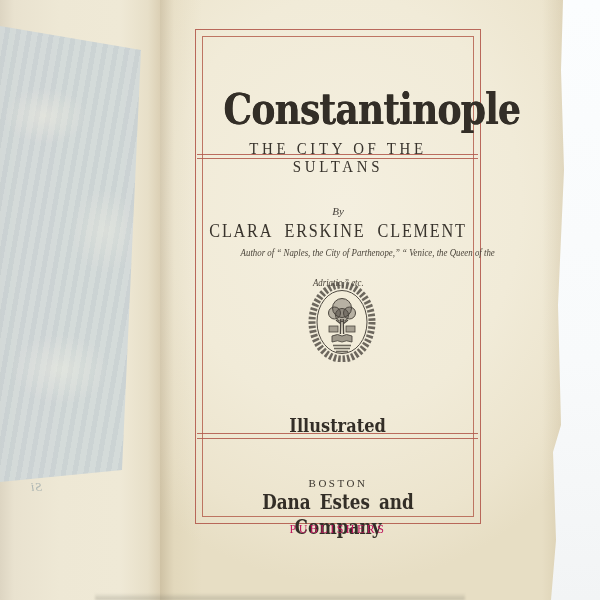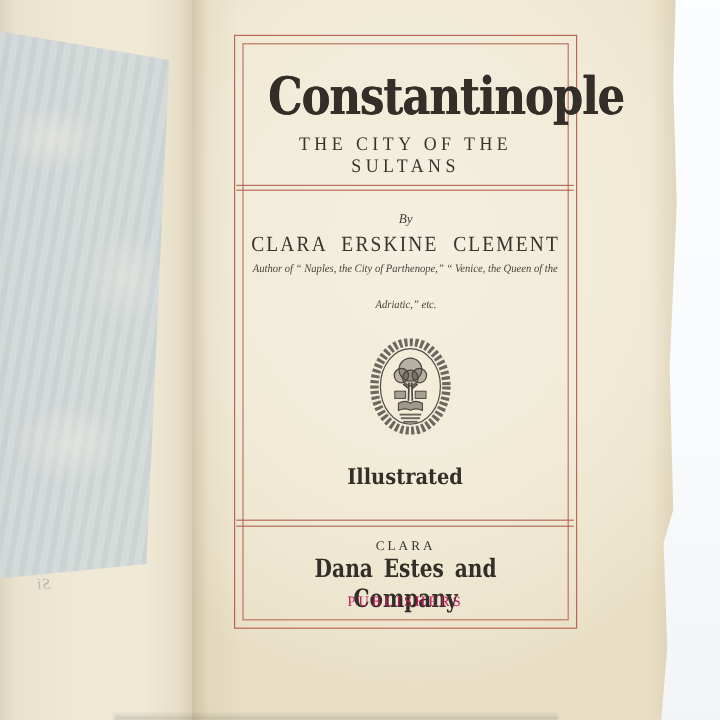--- a/index.html
+++ b/index.html
@@ -61,32 +61,32 @@
     background:linear-gradient(90deg,transparent,rgba(175,155,115,.22) 70%,rgba(150,130,95,.30));
   }
 
   
   .rule{background:#b25a4c;opacity:.88;}
   .frame-outer{left:195px;top:29px;width:284px;height:493px;border:1px solid #b25a4c;opacity:.9;}
   .frame-inner{left:202px;top:36px;width:270px;height:479px;border:1px solid #b5604f;opacity:.85;}
   .rule-h{left:197px;width:281px;height:1px;}
 
   
-  .centered{left:195px;width:286px;text-align:center;color:#332e27;}
+  .centered{left:195px;width:286px;text-align:center;color:#332e27;margin-top:28px;}
   .book-title{top:56px;font-size:43px;font-weight:bold;font-family:"DejaVu Serif",serif;}
   .book-title span{display:inline-block;transform:scaleX(.84);letter-spacing:-1px;
     text-shadow:.4px 0 0 #332e27;}
   .subtitle{top:112px;font-size:16px;font-family:Liberation Serif, serif;}
   .subtitle span{display:inline-block;letter-spacing:4px;transform:scaleX(.93);color:#38332c;}
   .byline-prefix{top:177px;font-size:11px;font-style:italic;color:#45403a;}
   .author-name{top:193px;font-size:18px;}
   .author-name span{display:inline-block;letter-spacing:2px;word-spacing:7px;transform:scaleX(.9);color:#38332c;}
   .credit{font-style:italic;font-size:9.5px;color:#4a443a;}
   .credit span{display:inline-block;transform:scaleX(.93);}
-  .credit-1{top:220px;}
+  .credit-1{top:220px;padding-left:30px;}
   .credit-2{top:250px;}
   .illustrated{top:387px;font-size:18px;font-weight:bold;font-family:"DejaVu Serif",serif;}
   .illustrated span{display:inline-block;transform:scaleX(.9);}
   .imprint-city{top:449px;font-size:11px;letter-spacing:2.5px;color:#3a352e;}
   .imprint-pub{top:461px;font-size:21px;font-weight:bold;font-family:"DejaVu Serif",serif;}
   .imprint-pub span{display:inline-block;transform:scaleX(.8);letter-spacing:0;word-spacing:4px;}
   .imprint-role{top:494px;font-size:12px;letter-spacing:2.5px;color:#be185d;}
 
   
   .emblem{left:306px;top:282px;width:72px;height:80px;}
@@ -147,19 +147,19 @@
   <g stroke="#4b463e" stroke-width="1.6" opacity="0.8">
     <line x1="27" y1="63.5" x2="45" y2="63.5"></line>
     <line x1="28" y1="66.5" x2="44" y2="66.5"></line>
     <line x1="30" y1="69.5" x2="42" y2="69.5"></line>
   </g>
 </svg>
 
 <div class="abs centered illustrated">
   <span>Illustrated</span>
 </div>
-<div class="abs centered imprint-city">CLARA</div>
+<div class="abs centered imprint-city">BOSTON</div>
 <div class="abs centered imprint-pub">
   <span>Dana Estes and Company</span>
 </div>
 <div class="abs centered imprint-role">PUBLISHERS</div>
 
 <div class="abs bottom-shadow"></div>
 
 </body></html>

